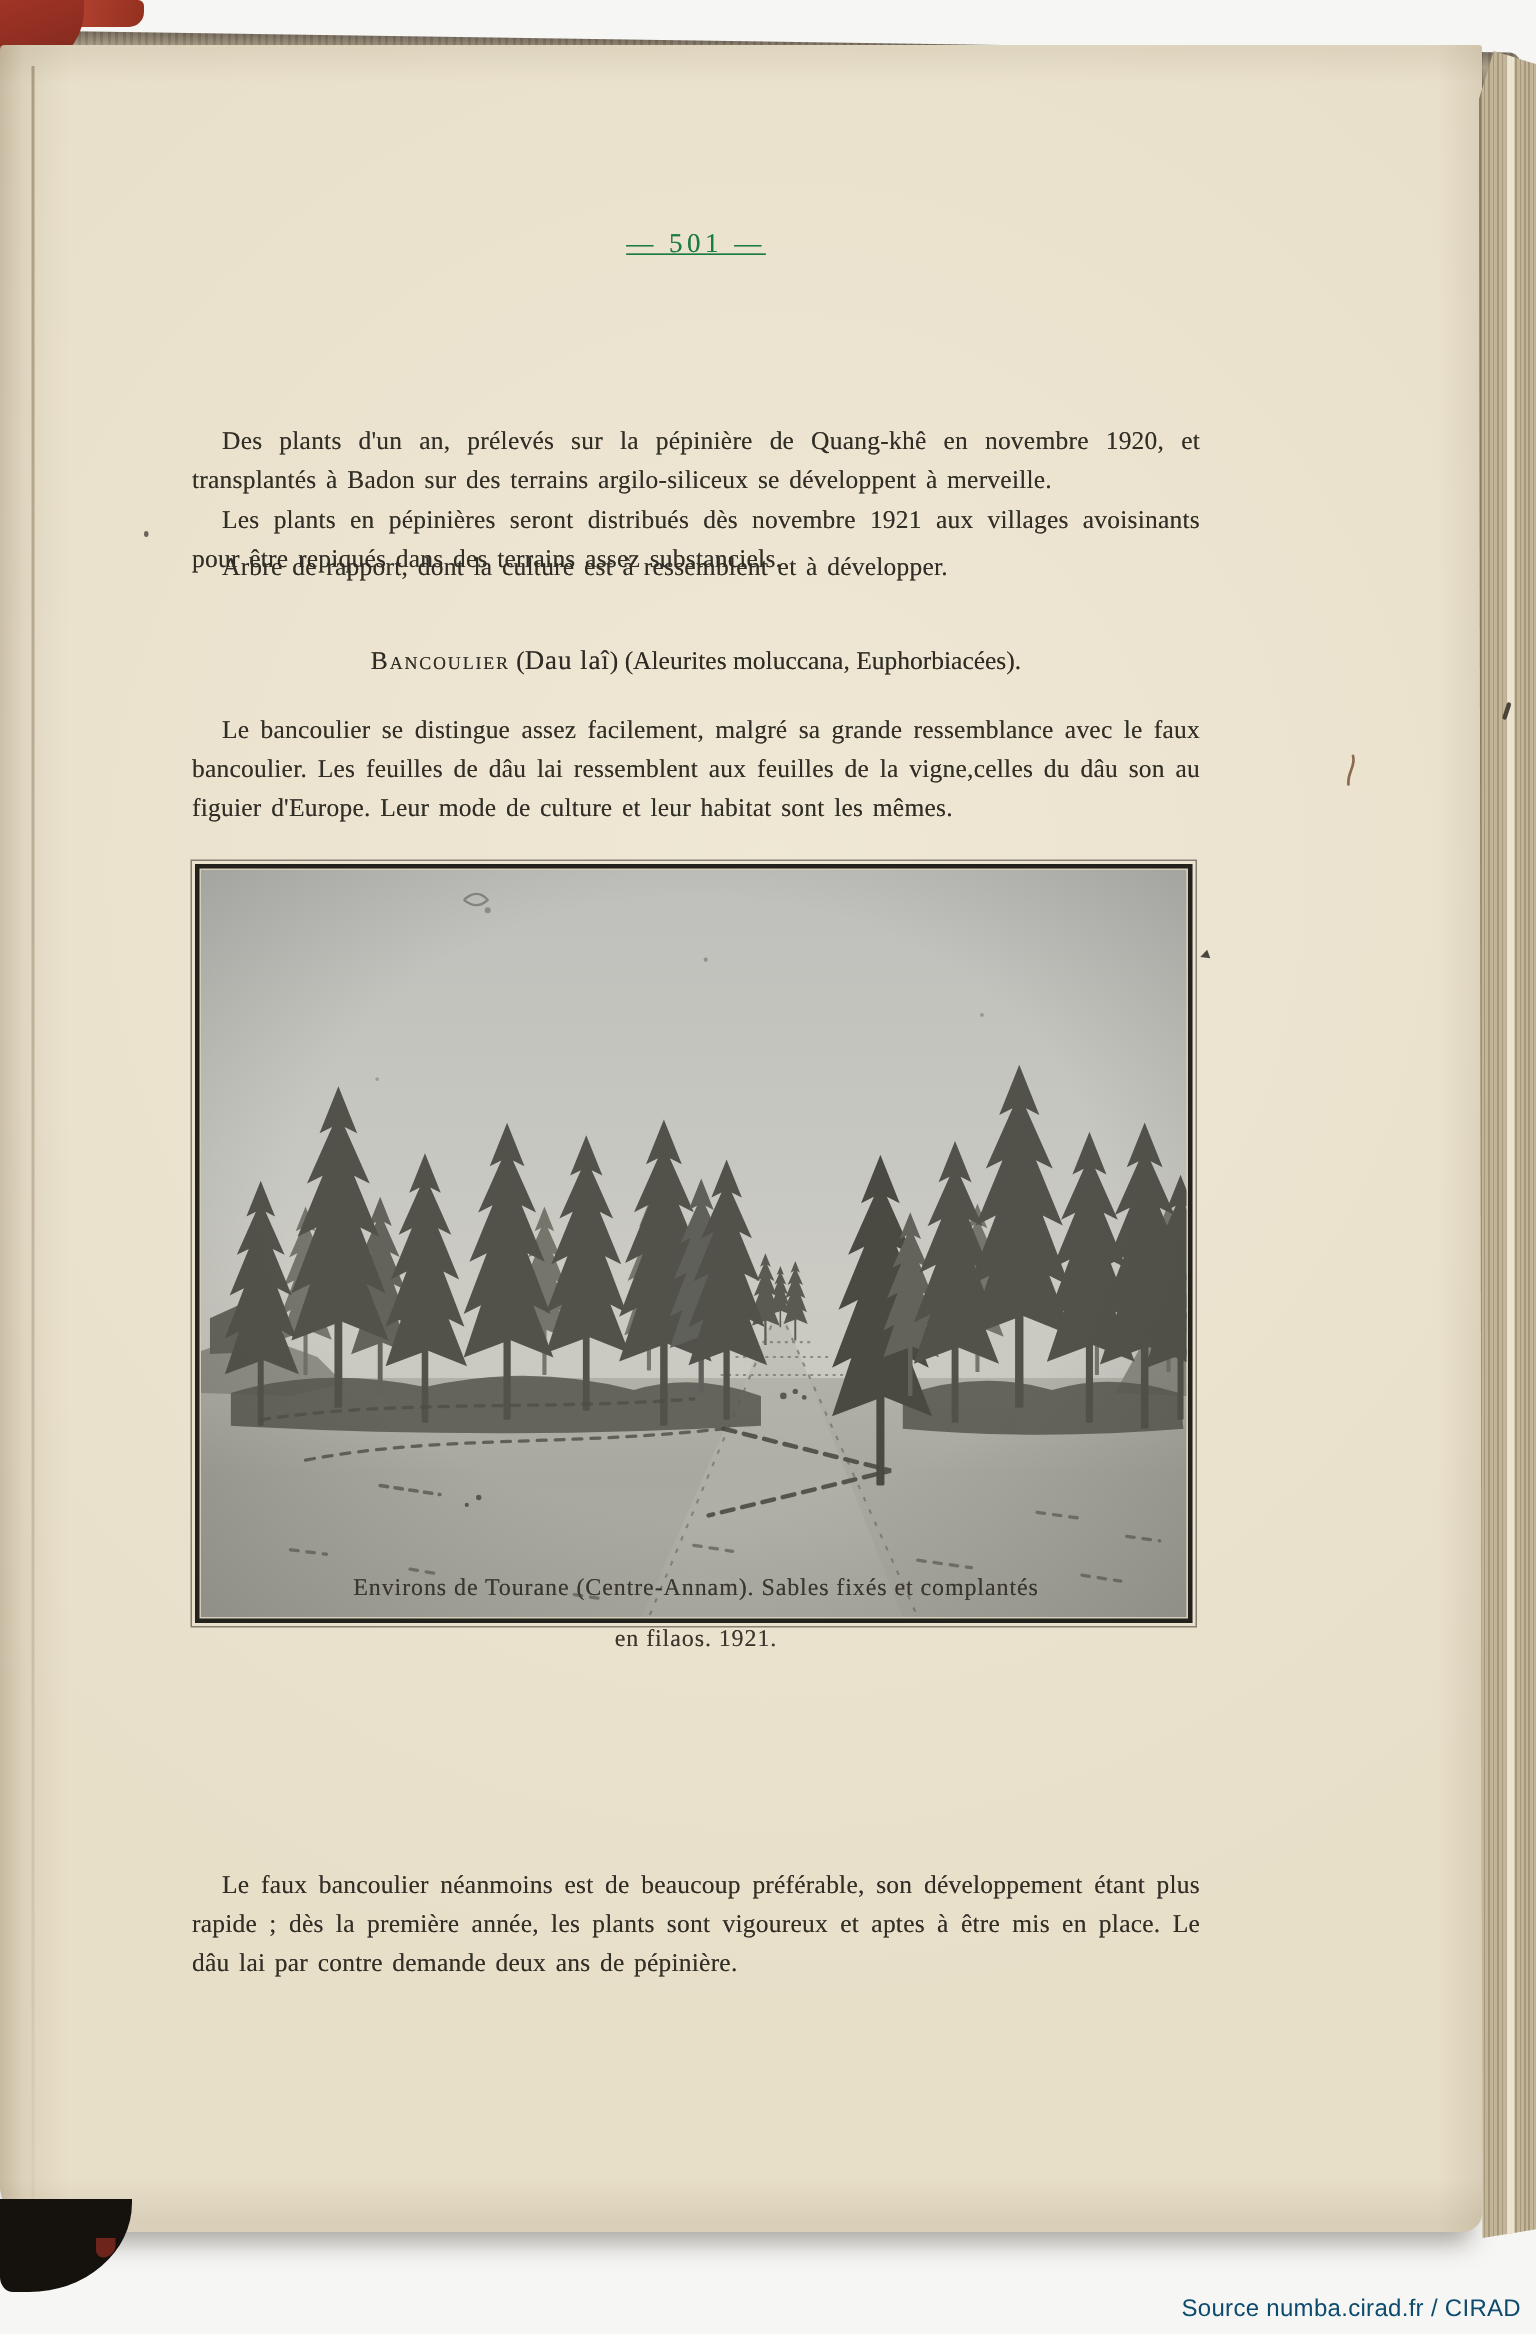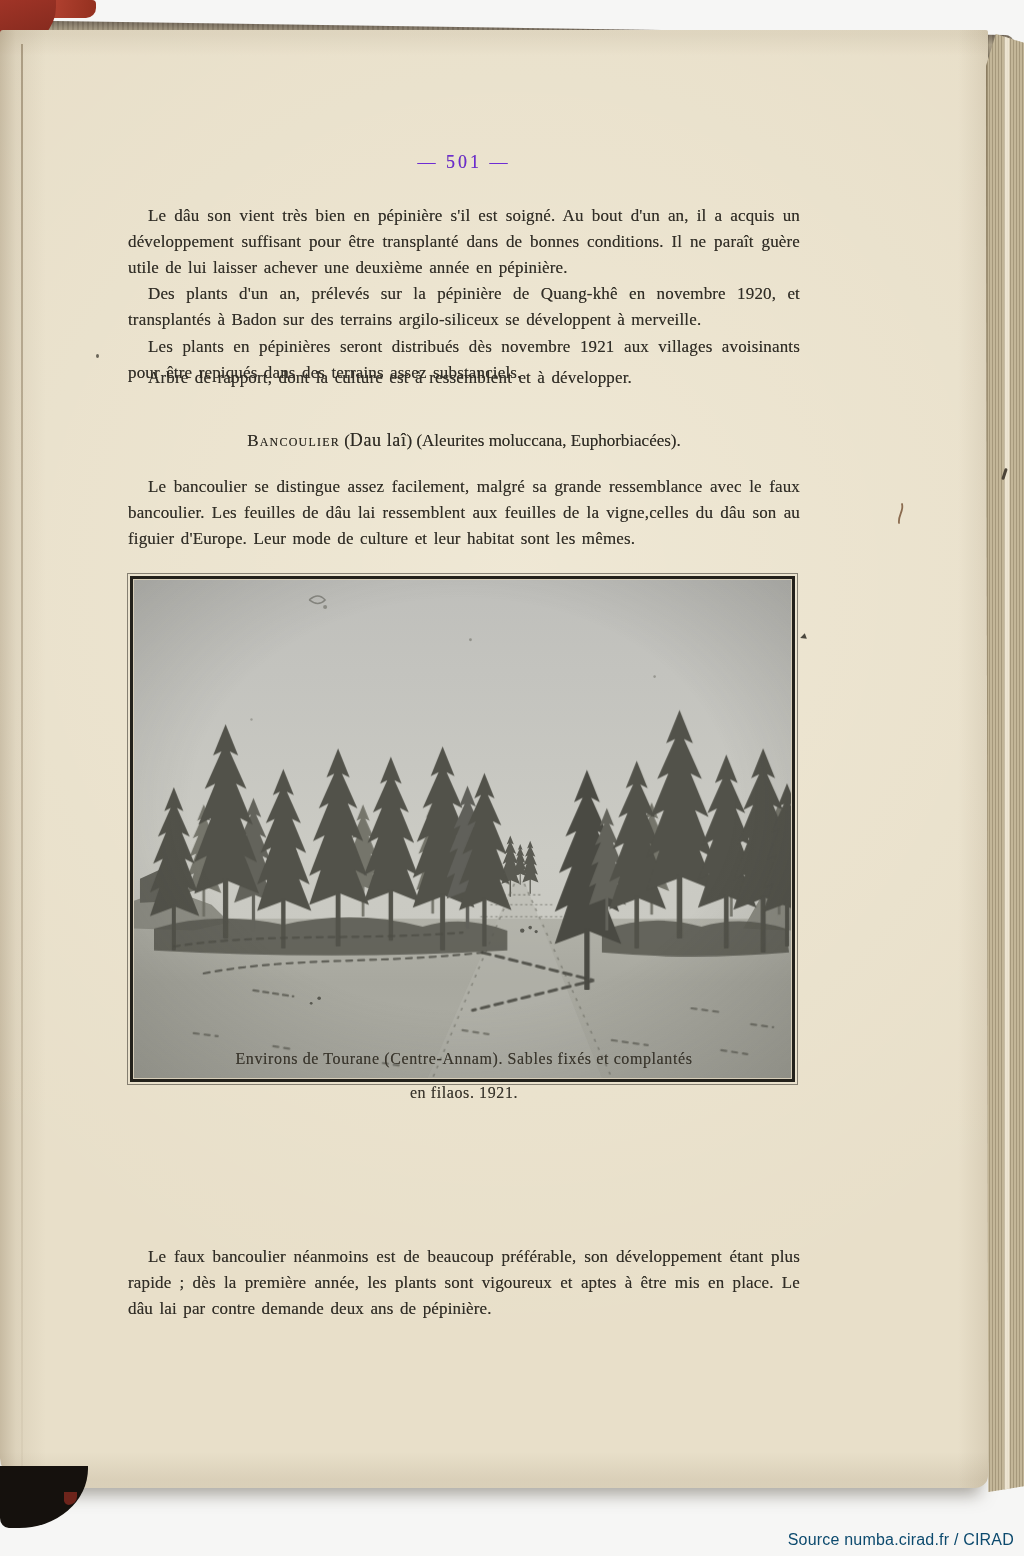--- a/index.html
+++ b/index.html
@@ -41,21 +41,21 @@
       transform:rotate(18deg);border-radius:2px;}
   .cover-corner{position:absolute;left:0;top:1466px;width:88px;height:62px;background:#15110d;
       border-radius:0 0 78% 10%/0 0 96% 16%;}
   .cover-red-sliver{position:absolute;left:64px;top:1492px;width:13px;height:13px;background:#6d241b;
       border-radius:0 0 70% 40%;}
   
   .txt{position:absolute;left:128px;width:672px;color:#312e27;font-size:17px;line-height:26px;
        text-align:justify;text-indent:20px;letter-spacing:.15px;word-spacing:2px;
        text-shadow:0 0 .4px rgba(40,36,28,.55);}
   .pagenum{position:absolute;left:128px;top:152px;width:672px;text-align:center;text-indent:0;
-       font-size:18px;letter-spacing:3px;color:#6d28d9;text-shadow:0 0 .4px rgba(40,36,28,.5);}
+       font-size:18px;letter-spacing:3px;color:#15803d;text-shadow:0 0 .4px rgba(40,36,28,.5);text-decoration:underline;}
   .b1{top:203px}.b2{top:281px}.b3{top:334px}.b4{top:365px}
   .heading{position:absolute;left:128px;top:430px;width:672px;text-align:center;text-indent:0;
        font-size:17px;color:#2e2b24;text-shadow:0 0 .4px rgba(40,36,28,.55);}
   .heading .sc{font-variant:small-caps;letter-spacing:1.2px;margin-top:28px;}
   .heading .bold{font-weight:400;font-size:18px;letter-spacing:.6px;}
   .heading .ital{text-align:right;}
   .b5{top:474px}
   .figure{position:absolute;left:130px;top:576px;width:665px;height:506px;box-sizing:border-box;
        border:3px solid #23211b;outline:1px solid rgba(50,46,38,.55);outline-offset:2px;
        background:#d6cdb8;padding:1px;}
@@ -81,21 +81,20 @@
   <div class="red-headband"></div>
   <div class="red-headband2"></div>
   <div class="page"></div>
   <div class="gutter-crease"></div>
   <div class="fore-edge"></div>
   <div class="fore-edge-mark"></div>
   <div class="cover-corner"></div>
   <div class="cover-red-sliver"></div>
 
   <div class="pagenum">— 501 —</div>
-  <div class="txt b1">Le dâu son vient très bien en pépinière s'il est soigné. Au bout d'un an, il a acquis un développement suffisant pour être transplanté dans de bonnes conditions. Il ne paraît guère utile de lui laisser achever une deuxième année en pépinière.</div>
   <div class="txt b2">Des plants d'un an, prélevés sur la pépinière de Quang-khê en novembre 1920, et transplantés à Badon sur des terrains argilo-siliceux se développent à merveille.</div>
   <div class="txt b3">Les plants en pépinières seront distribués dès novembre 1921 aux villages avoisinants pour être repiqués dans des terrains assez substanciels.</div>
   <div class="txt b4">Arbre de rapport, dont la culture est à ressemblent et à développer.</div>
 
   <div class="heading">
     <span class="sc">Bancoulier</span><span> (</span><span class="bold">Dau laî</span><span>) </span><span class="ital">(Aleurites moluccana</span><span>, Euphorbiacées).</span>
   </div>
 
   <div class="txt b5">Le bancoulier se distingue assez facilement, malgré sa grande ressemblance avec le faux bancoulier. Les feuilles de dâu lai ressemblent aux feuilles de la vigne,celles du dâu son au figuier d'Europe. Leur mode de culture et leur habitat sont les mêmes.</div>
 

